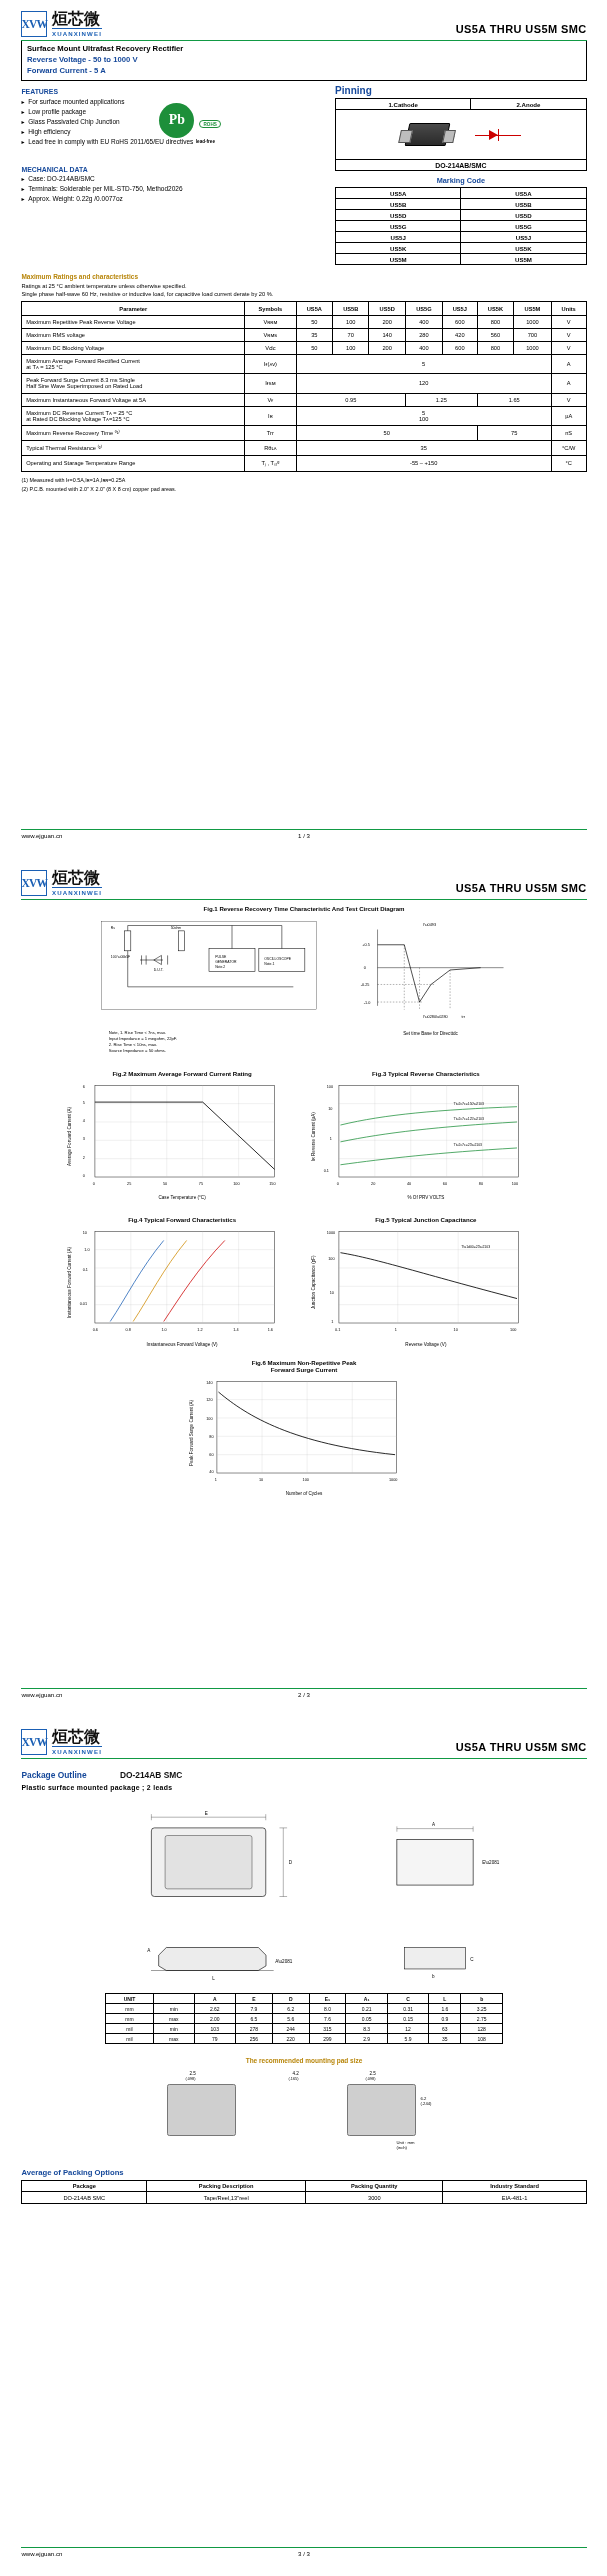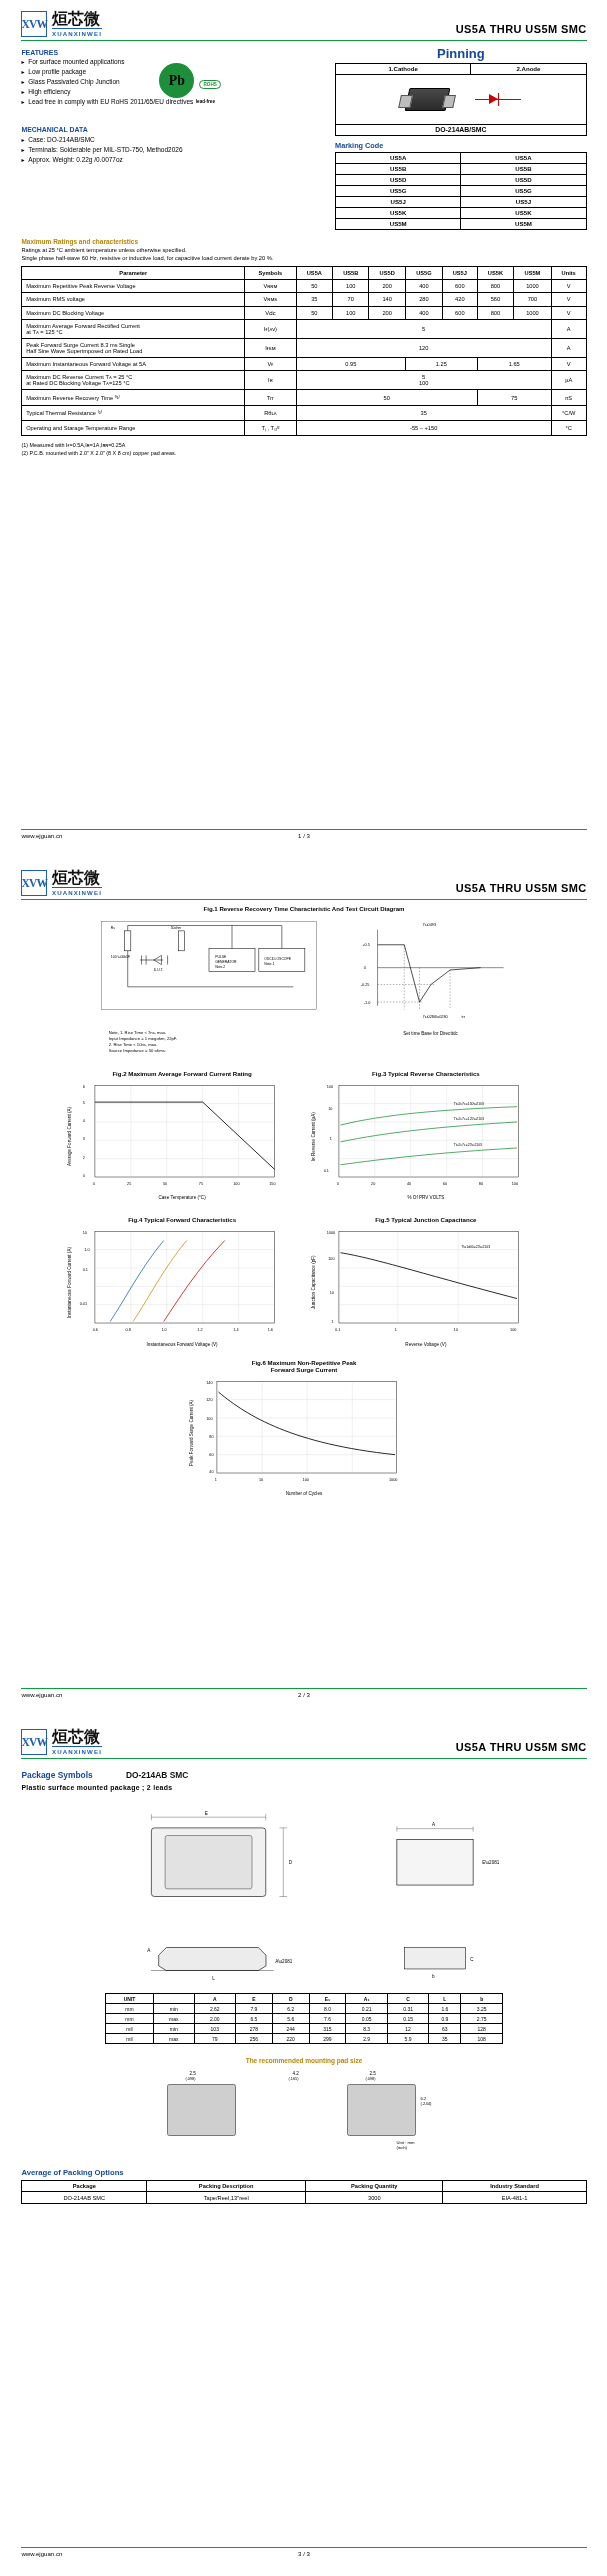--- a/index.html
+++ b/index.html
@@ -100,39 +100,39 @@
   .badges {
     position:relative;
     height:54px;
     margin-top:-44px;
     margin-left:138px;
     width:92px;
   }
   .pb-circle{
     width:35px;height:35px;border-radius:50%;
     background:#1d8f3a;
-    color:#000000;
+    color:#ffffff;
     display:flex;align-items:center;justify-content:center;
     font-weight:bold;font-size:13.8px;
     font-family:"Liberation Serif", serif;
   }
   .pb-label{font-size:4.6px;text-align:center;margin-top:0.8px;font-weight:bold;}
   .rohs-badge{
     position:absolute; left:40px; top:17px;
     border:0.8px solid #1d8f3a;
     color:#1d8f3a;
     border-radius:6.1px;
     font-size:4.6px;
     padding:0.8px 3.1px;
     font-weight:bold;
   }
 
   
   .pin-title{
-    color:#15489a;font-weight:bold;font-size:13px;text-align:center;margin-bottom:2.3px;
+    color:#15489a;font-weight:bold;font-size:10px;margin-bottom:2.3px;
   }
   table.pinbox{
     border-collapse:collapse;
     width:100%;
     font-size:6.1px;
   }
   table.pinbox td{ border:0.8px solid #000; padding:1.5px 3.1px; }
   .pin-head td { font-weight:bold; text-align:center; }
   .pkg-label{ text-align:center; font-weight:bold; font-size:6.9px; padding:2.3px; }
 
@@ -163,21 +163,21 @@
   .diode-sym{ position:relative; width:46px; height:23px; }
   .diode-sym .line{position:absolute;top:11.5px;left:0;width:46px;height:0.8px;background:#c00;}
   .diode-sym .tri{
     position:absolute;left:13.8px;top:6.1px;
     width:0;height:0;border-left:9.2px solid #c00;border-top:5.4px solid transparent;border-bottom:5.4px solid transparent;
   }
   .diode-sym .bar{position:absolute;left:23px;top:5.4px;width:1.5px;height:12.2px;background:#c00;}
   .pin-num{font-size:6.1px;}
 
   
-  .mark-title{color:#15489a;font-weight:bold;font-size:7.3px;text-align:left;margin:4.6px 0 2.3px;}
+  .mark-title{color:#15489a;font-weight:bold;font-size:7.3px;text-align:center;margin:4.6px 0 2.3px;}
   table.mark{
     border-collapse:collapse;width:100%;font-size:6.1px;
   }
   table.mark td{border:0.8px solid #000;text-align:center;padding:1.5px 0;font-weight:bold;}
 
   
   .rat-head{color:#b8860b;font-weight:bold;font-size:6.5px;margin-top:7.7px;}
   .rat-note{font-size:5.7px;line-height:8.4px;margin:1.5px 0 3.1px;}
   table.ratings{
     border-collapse:collapse;width:100%;font-size:5.7px;
@@ -242,20 +242,25 @@
     <div class="logo-wrap">
       <div class="logo-mark">XVW</div>
       <div>
         <div class="logo-text-cn">烜芯微</div>
         <div class="logo-text-en">XUANXINWEI</div>
       </div>
     </div>
     <div class="part-title">US5A THRU US5M  SMC</div>
   </div>
 
+  <div class="p1-title-box">
+    <div class="t1">Surface Mount Ultrafast Recovery Rectifier</div>
+    <div class="t2">Reverse Voltage - 50 to 1000 V</div>
+    <div class="t3">Forward Current - 5 A</div>
+  </div>
 
   <div class="p1-cols">
     <div class="p1-left">
       <div class="sec-head">FEATURES</div>
       <ul class="feat">
         <li>For surface mounted applications</li>
         <li>Low profile package</li>
         <li>Glass Passivated Chip Junction</li>
         <li>High efficiency</li>
         <li>Lead free in comply with EU RoHS 2011/65/EU directives</li>
@@ -718,21 +723,21 @@
       <div class="logo-mark">XVW</div>
       <div>
         <div class="logo-text-cn">烜芯微</div>
         <div class="logo-text-en">XUANXINWEI</div>
       </div>
     </div>
     <div class="part-title">US5A THRU US5M  SMC</div>
   </div>
 
   <div class="p3-h1">
-    <span>Package Symbols</span>
+    <span>Package Outline</span>
     <span class="sub">DO-214AB SMC</span>
   </div>
   <div class="p3-h2">Plastic surface mounted package ; 2 leads</div>
 
   <div style="display:flex;justify-content:center;gap:31px;margin-top:13.8px;">
     <svg width="230" height="122" viewBox="0 0 300 160" style="font-size:8px">
       <rect x="60" y="30" width="150" height="90" fill="#f0f0f0" stroke="#000" stroke-width="0.8" rx="4"></rect>
       <rect x="78" y="40" width="114" height="70" fill="#e2e2e2" stroke="#000" stroke-width="0.5" rx="3"></rect>
       <line x1="60" y1="20" x2="60" y2="12" stroke="#000" stroke-width="0.4"></line>
       <line x1="210" y1="20" x2="210" y2="12" stroke="#000" stroke-width="0.4"></line>

